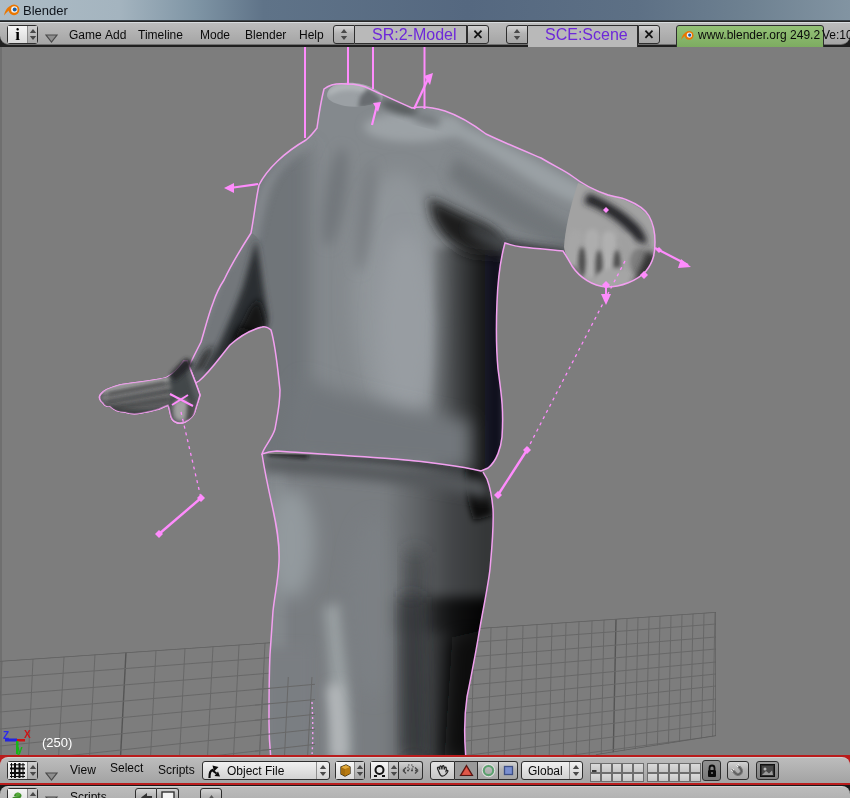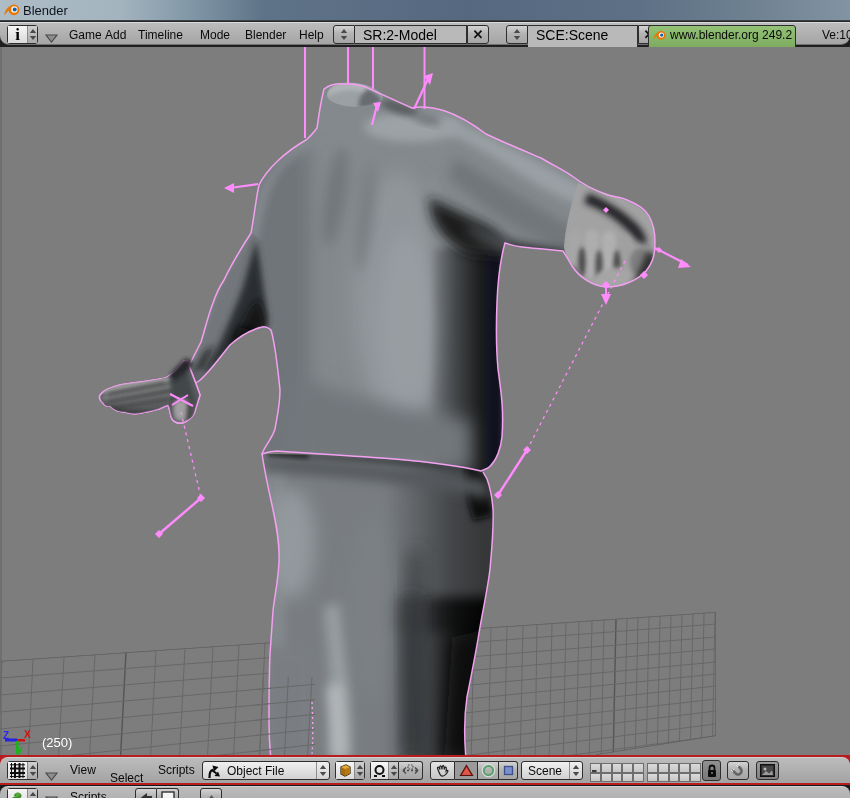--- a/index.html
+++ b/index.html
@@ -22,21 +22,21 @@
 #hdrs { position:absolute; left:0; top:785px; width:850px; height:13px; background:#191919; overflow:hidden; }
 #hdrs .inner { position:absolute; left:0; top:1px; width:850px; height:24px;
   background:linear-gradient(#bcbcbc,#a8a8a8); border-radius:8px 8px 0 0; border-top:1px solid #d0d0d0; }
 .btn { position:absolute; background:linear-gradient(#d3d3d3,#b3b3b3 45%,#a6a6a6);
   border:1px solid #2e2e2e; border-radius:3px; }
 .icopart { display:flex; align-items:center; justify-content:center;
   background:linear-gradient(#f6f6f6,#dadada); }
 .spin { display:flex; align-items:center; justify-content:center;
   background:linear-gradient(#cfcfcf,#a9a9a9); border-left:1px solid #8a8a8a; }
 .field { position:absolute; background:#b9b9b9; border:1px solid #2e2e2e; border-left:none; border-radius:0; }
-.ftext { font-size:14px; color:#000000; margin-left:8px; line-height:17px; display:inline-block; }
+.ftext { font-size:16px; color:#6d28d9; margin-left:17px; line-height:17px; display:inline-block; }
 .xtext { font-size:13px; font-weight:bold; color:#111; display:block; text-align:center; line-height:17px; }
 .mtext { position:absolute; font-size:12px; color:#0a0a0a; }
 .lcell { position:absolute; width:10.8px; height:9.5px; background:linear-gradient(#dadada,#c6c6c6);
   border:1px solid #6e6e6e; overflow:hidden; }
 </style></head>
 <body>
 <div id="app">
   <div id="title">
       <svg width="18" height="16" viewBox="0 0 18 16">
 <circle cx="11" cy="7.8" r="5.4" fill="#ea7600"></circle>
@@ -82,21 +82,21 @@
 <div class="btn" style="left:506px;top:3px;width:22px;height:19px;border-radius:3px 0 0 3px;display:flex;align-items:center;justify-content:center;">
           <svg width="8" height="13" viewBox="0 0 8 13">
             <path d="M4,1 L7.2,5 L0.8,5 Z" fill="#4a4a4a"></path>
             <path d="M4,12 L0.8,8 L7.2,8 Z" fill="#4a4a4a"></path>
           </svg>
         </div>
 <div class="field" style="left:528px;top:3px;width:110px;height:29px;"><span class="ftext">SCE:Scene</span></div>
 <div class="btn" style="left:638px;top:3px;width:22px;height:19px;border-radius:0 3px 3px 0;">
           <span class="xtext">✕</span>
         </div>
-<div class="btn" style="left:648px;top:3px;width:148px;height:34px;background:linear-gradient(#93c176,#72a156);">
+<div class="btn" style="left:676px;top:3px;width:148px;height:34px;background:linear-gradient(#93c176,#72a156);">
           <div style="position:absolute;left:3px;top:2px;"><svg width="15" height="13" viewBox="0 0 18 16">
 <circle cx="11" cy="7.8" r="5.4" fill="#ea7600"></circle>
 <path d="M1.2,13.5 C1.8,8.5 4.5,4.8 9,3.6 C10.5,3.2 12,3.3 13,3.8 L8.5,7.2 C5.5,8.5 3,10.5 1.2,13.5 Z" fill="#ea7600"></path>
 <circle cx="11.3" cy="7.5" r="3.2" fill="#f2f5f7"></circle>
 <circle cx="11.7" cy="7.5" r="2.0" fill="#1b5fa8"></circle>
 </svg></div>
           <span style="position:absolute;left:21px;top:2px;font-size:12px;color:#0a0a0a;white-space:nowrap;">www.blender.org 249.2</span>
         </div>
 <div class="mtext" style="left:822px;top:6px;">Ve:104</div>
       </div>
@@ -459,21 +459,21 @@
             <svg width="8" height="13" viewBox="0 0 8 13">
               <path d="M4,1 L7.2,5 L0.8,5 Z" fill="#4a4a4a"></path>
               <path d="M4,12 L0.8,8 L7.2,8 Z" fill="#4a4a4a"></path>
             </svg>
           </div>
         </div>
 <div style="position:absolute;left:45px;top:10px;"><svg width="13" height="9" viewBox="0 0 13 9">
             <path d="M1,1 L12,1 L6.5,8 Z" fill="#8e8e8e" stroke="#4a4a4a" stroke-width="1.2"></path>
           </svg></div>
 <div class="mtext" style="left:70px;top:6px;">View</div>
-<div class="mtext" style="left:110px;top:14px;">Select</div>
+<div class="mtext" style="left:110px;top:4px;">Select</div>
 <div class="mtext" style="left:158px;top:6px;">Scripts</div>
 <div class="btn" style="left:202px;top:4px;width:128px;height:19px;background:linear-gradient(#f0f0f0,#d2d2d2);">
           <div style="position:absolute;left:4px;top:2px;"><svg width="16" height="15" viewBox="0 0 16 15">
               <path d="M2.5,14 C2.5,9 3,6.5 6.5,5.5" fill="none" stroke="#0a0a0a" stroke-width="2.2"></path>
               <path d="M5.5,1.5 L11.5,3 L7,7.5 Z" fill="#0a0a0a"></path>
               <path d="M5.5,6.5 L9.5,9.5" stroke="#0a0a0a" stroke-width="2"></path>
               <path d="M13,12.5 L7.5,12 L11,7.5 Z" fill="#0a0a0a"></path>
             </svg></div>
           <span style="position:absolute;left:24px;top:2px;font-size:12px;color:#0a0a0a;white-space:nowrap;">Object File</span>
           <div class="spin" style="position:absolute;right:0;top:0;width:13px;height:100%;background:none;border-left:1px solid #8f8f8f;">
@@ -538,21 +538,21 @@
             <circle cx="7.5" cy="7.5" r="4.6" fill="none" stroke="#5aa26e" stroke-width="2"></circle>
             <circle cx="7.5" cy="7.5" r="6.3" fill="none" stroke="#e2e6e2" stroke-width="1"></circle>
           </svg>
         </div>
 <div class="btn" style="left:499px;top:4px;width:19px;height:19px;border-radius:0 3px 3px 0;border-left:none;display:flex;align-items:center;justify-content:center;">
           <svg width="11" height="11" viewBox="0 0 11 11">
             <rect x="1.5" y="1.5" width="8" height="8" fill="#7a8fd0" stroke="#3d4f86" stroke-width="1.3"></rect>
           </svg>
         </div>
 <div class="btn" style="left:521px;top:4px;width:62px;height:19px;background:linear-gradient(#f0f0f0,#d2d2d2);">
-          <span style="position:absolute;left:6px;top:2px;font-size:12px;color:#0a0a0a;white-space:nowrap;">Scene</span>
+          <span style="position:absolute;left:6px;top:2px;font-size:12px;color:#0a0a0a;white-space:nowrap;">Global</span>
           <div class="spin" style="position:absolute;right:0;top:0;width:13px;height:100%;background:none;border-left:1px solid #8f8f8f;">
             <svg width="8" height="13" viewBox="0 0 8 13">
               <path d="M4,1 L7.2,5 L0.8,5 Z" fill="#4a4a4a"></path>
               <path d="M4,12 L0.8,8 L7.2,8 Z" fill="#4a4a4a"></path>
             </svg>
           </div>
         </div>
 <div class="lcell" style="left:590.0px;top:6.0px;"><svg width="8" height="8">
             <rect x="0" y="0" width="4.5" height="4.5" fill="#3a3a3a"></rect>
           </svg></div>

